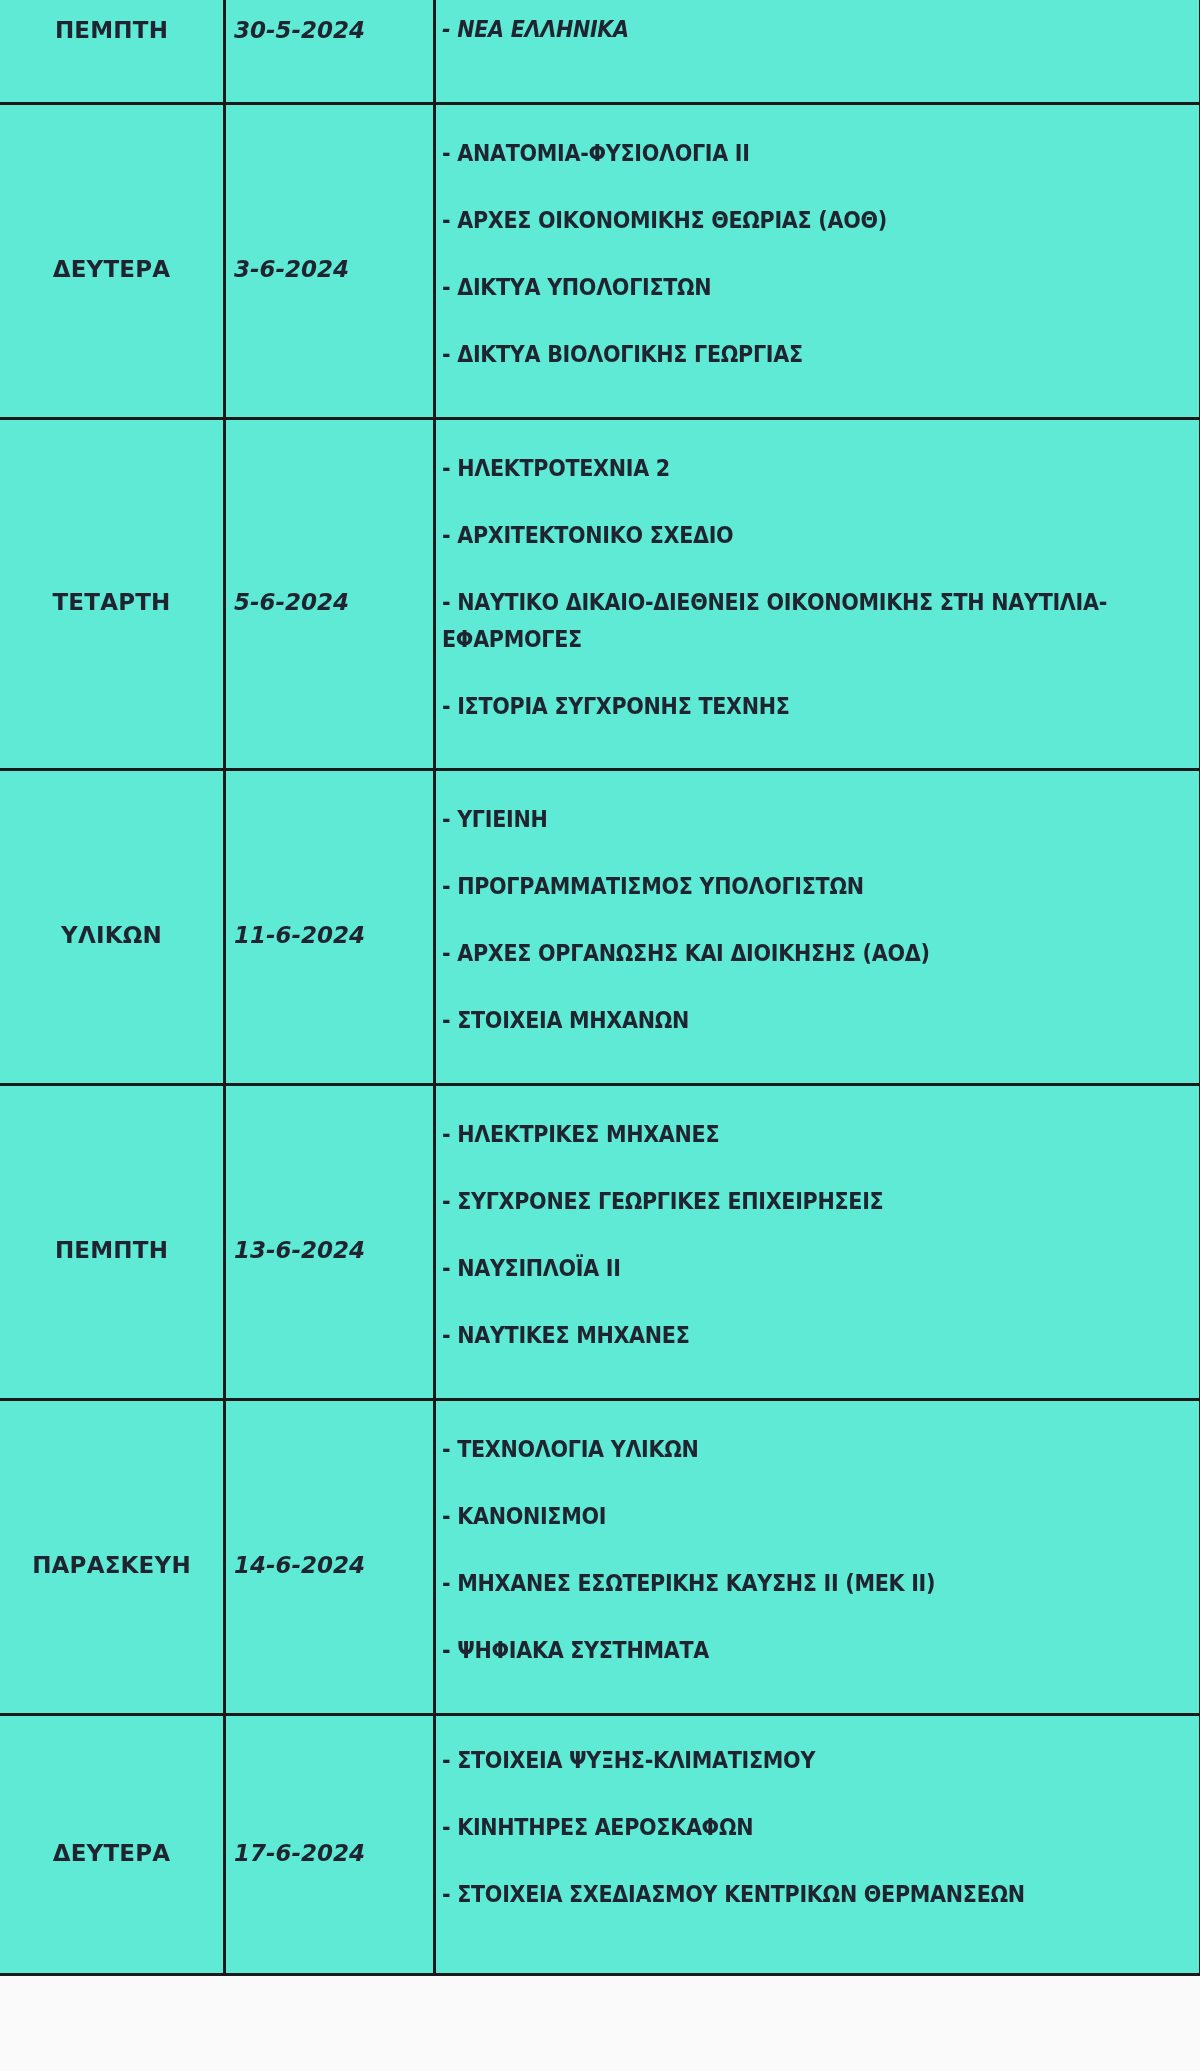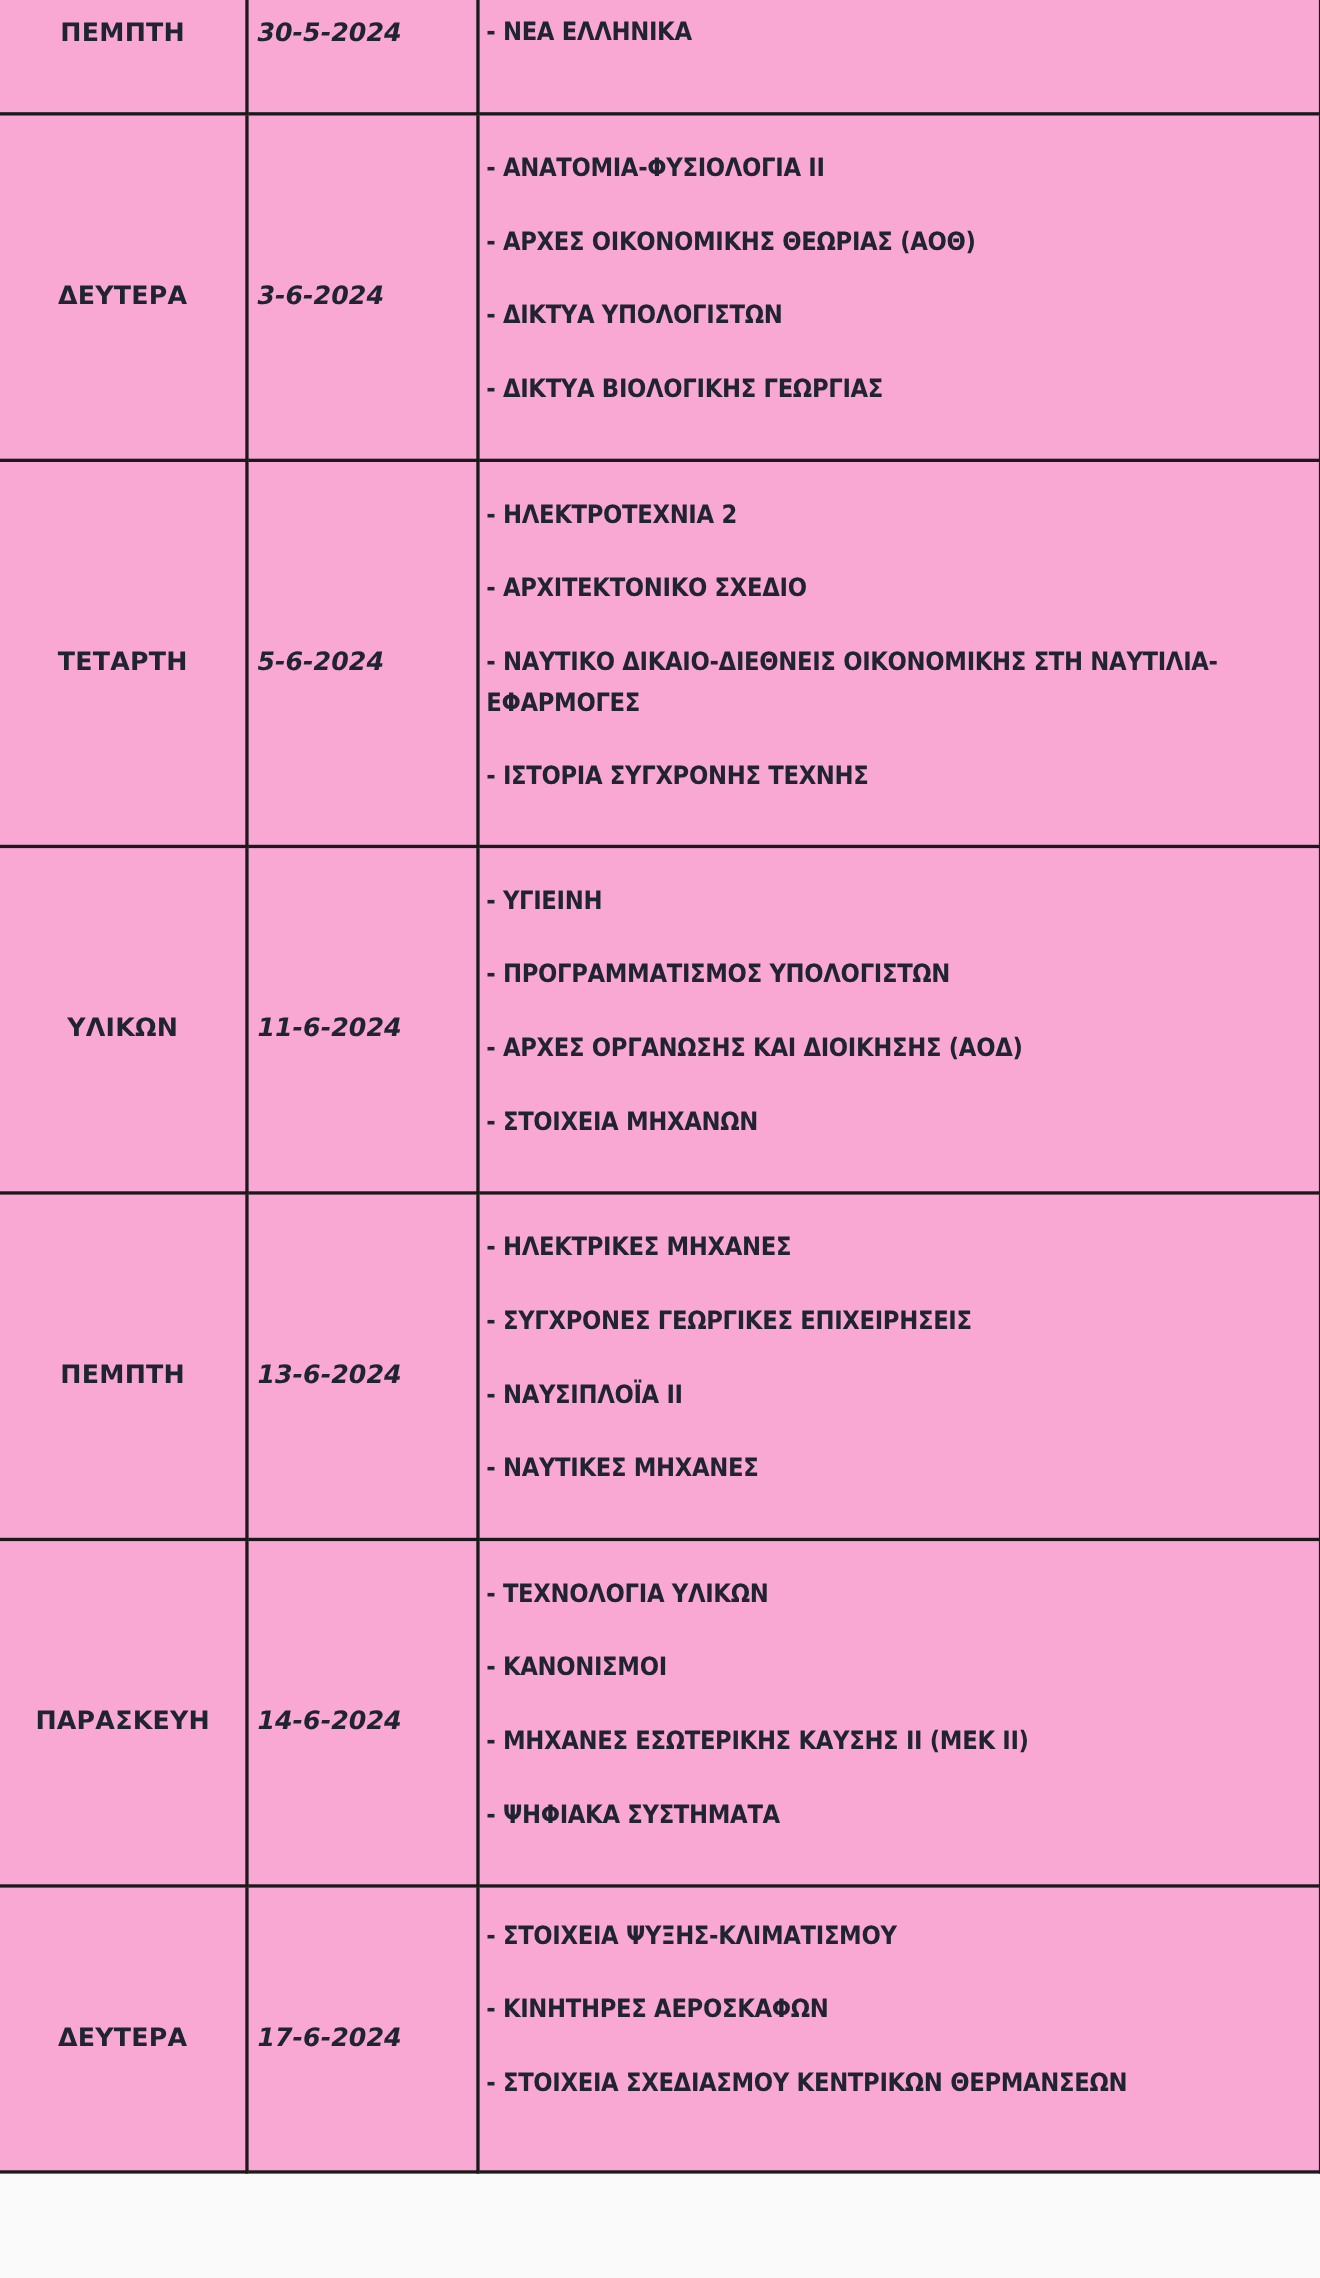--- a/index.html
+++ b/index.html
@@ -21,21 +21,21 @@
     top: -3px;
     border-collapse: collapse;
     table-layout: fixed;
     width: 1202px;
     background: #fafafa;
   }
   table.schedule td {
     border: 3px solid #1a1a1a;
     vertical-align: middle;
     padding: 0;
-    background: #f9a8d4;
+    background: #5eead4;
   }
   col.c-day { width: 226px; }
   col.c-date { width: 210px; }
   col.c-subj { width: 766px; }
 
   .day-cell {
     text-align: center;
     font-weight: bold;
     font-size: 23px;
     letter-spacing: 0.2px;
@@ -59,21 +59,21 @@
   .subj {
     font-weight: bold;
     font-size: 23px;
     line-height: 37px;
     margin: 0 0 30px 0;
     font-stretch: condensed;
     letter-spacing: -0.3px;
   }
   .subj:last-child { margin-bottom: 0; }
   .single .subj { margin-bottom: 0; }
-  .single { padding-top: 10px !important; padding-bottom: 54px !important; }
+  .single { padding-top: 10px !important; padding-bottom: 54px !important; font-style: italic; }
 </style>
 </head>
 <body>
 
 <table class="schedule">
   <colgroup>
     <col class="c-day">
     <col class="c-date">
     <col class="c-subj">
   </colgroup>

